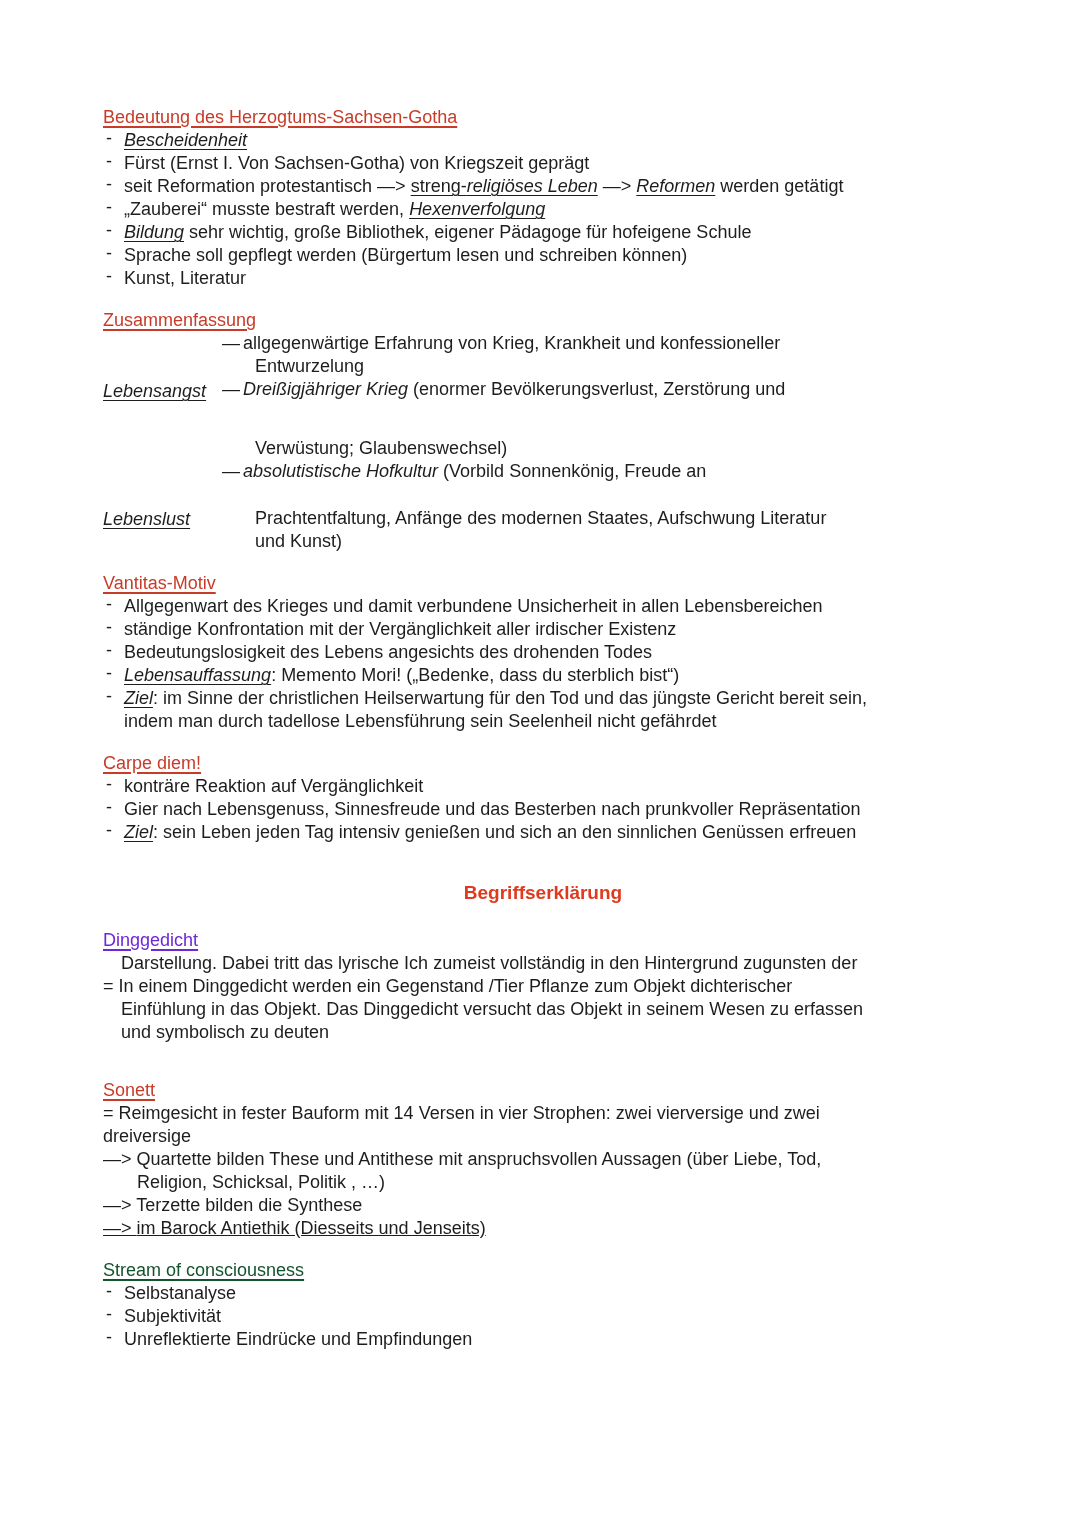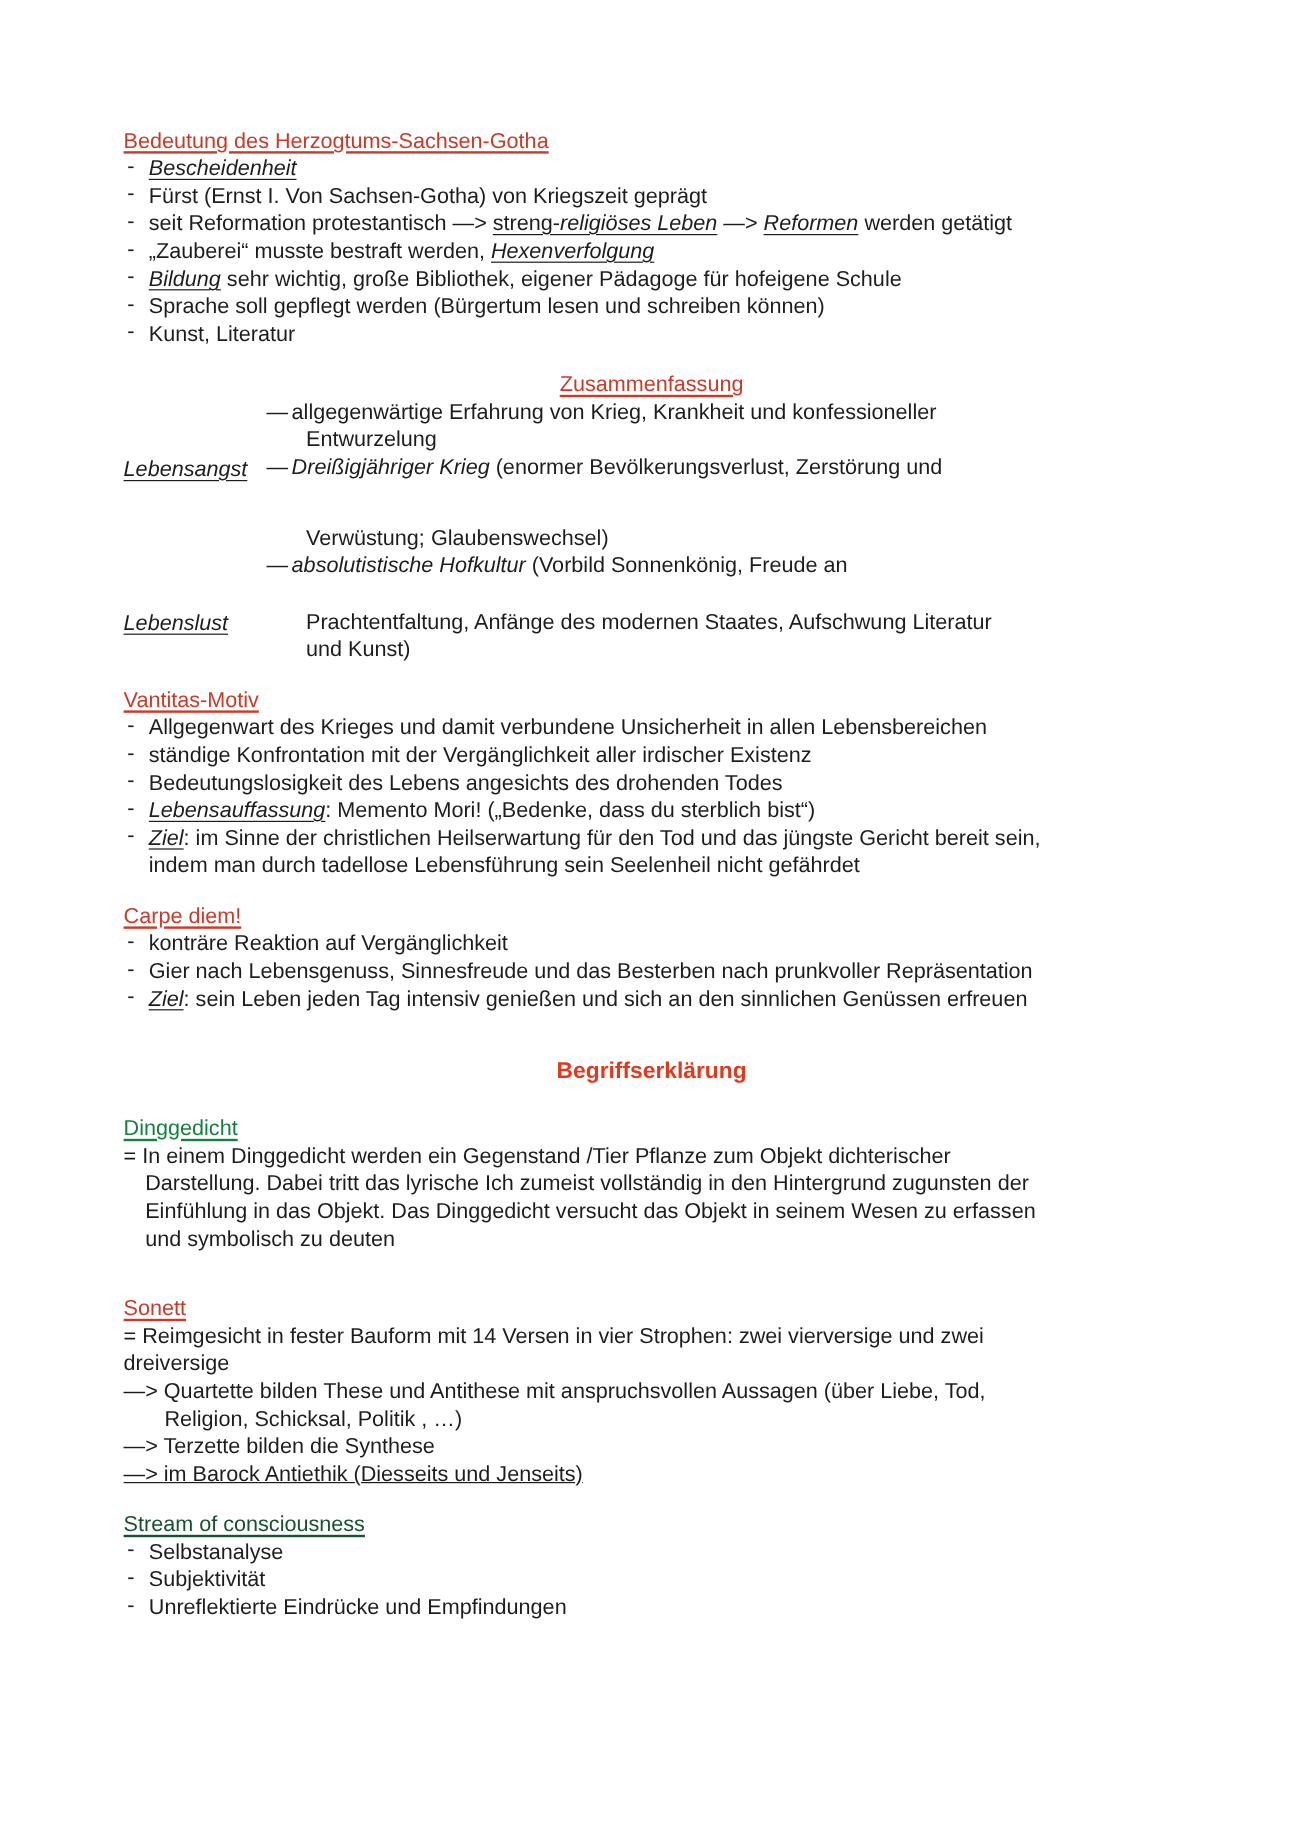--- a/index.html
+++ b/index.html
@@ -67,21 +67,21 @@
         <div class="sec-heading" style="color: rgb(200, 59, 40);">Bedeutung des Herzogtums-Sachsen-Gotha</div>
         <div class="doc-line" style="padding-left: 21px;"><span class="marker abs bullet" style="left: 3px;">-</span><span class="seg it ul">Bescheidenheit</span></div>
         <div class="doc-line" style="padding-left: 21px;"><span class="marker abs bullet" style="left: 3px;">-</span><span class="seg">Fürst (Ernst I. Von Sachsen-Gotha) von Kriegszeit geprägt</span></div>
         <div class="doc-line" style="padding-left: 21px;"><span class="marker abs bullet" style="left: 3px;">-</span><span class="seg">seit Reformation protestantisch —&gt; </span><span class="seg ul">streng-</span><span class="seg it ul">religiöses Leben</span><span class="seg"> —&gt; </span><span class="seg it ul">Reformen</span><span class="seg"> werden getätigt</span></div>
         <div class="doc-line" style="padding-left: 21px;"><span class="marker abs bullet" style="left: 3px;">-</span><span class="seg">„Zauberei“ musste bestraft werden, </span><span class="seg it ul">Hexenverfolgung</span></div>
         <div class="doc-line" style="padding-left: 21px;"><span class="marker abs bullet" style="left: 3px;">-</span><span class="seg it ul">Bildung</span><span class="seg"> sehr wichtig, große Bibliothek, eigener Pädagoge für hofeigene Schule</span></div>
         <div class="doc-line" style="padding-left: 21px;"><span class="marker abs bullet" style="left: 3px;">-</span><span class="seg">Sprache soll gepflegt werden (Bürgertum lesen und schreiben können)</span></div>
         <div class="doc-line" style="padding-left: 21px;"><span class="marker abs bullet" style="left: 3px;">-</span><span class="seg">Kunst, Literatur</span></div>
       </section>
       <section class="sec">
-        <div class="sec-heading" style="color: rgb(200, 59, 40); text-align: center;">Zusammenfassung</div>
+        <div class="sec-heading" style="color: rgb(200, 59, 40);">Zusammenfassung</div>
         <div class="doc-line" style="padding-left: 140px;"><span class="seg it ul hang-label">Lebensangst</span><span class="marker abs" style="left: 119px;">—</span><span class="seg">allgegenwärtige Erfahrung von Krieg, Krankheit und konfessioneller</span></div>
         <div class="doc-line" style="padding-left: 152px;"><span class="seg">Entwurzelung</span></div>
         <div class="doc-line" style="padding-left: 140px;"><span class="marker abs" style="left: 119px;">—</span><span class="seg it">Dreißigjähriger Krieg</span><span class="seg"> (enormer Bevölkerungsverlust, Zerstörung und</span></div>
         <div class="doc-line" style="padding-left: 152px; margin-top: 36px;"><span class="seg">Verwüstung; Glaubenswechsel)</span></div>
         <div class="doc-line" style="padding-left: 140px;"><span class="seg it ul hang-label">Lebenslust</span><span class="marker abs" style="left: 119px;">—</span><span class="seg it">absolutistische Hofkultur</span><span class="seg"> (Vorbild Sonnenkönig, Freude an</span></div>
         <div class="doc-line" style="padding-left: 152px; margin-top: 24px;"><span class="seg">Prachtentfaltung, Anfänge des modernen Staates, Aufschwung Literatur</span></div>
         <div class="doc-line" style="padding-left: 152px;"><span class="seg">und Kunst)</span></div>
       </section>
       <section class="sec">
         <div class="sec-heading" style="color: rgb(200, 59, 40);">Vantitas-Motiv</div>
@@ -93,23 +93,23 @@
         <div class="doc-line" style="padding-left: 21px;"><span class="seg">indem man durch tadellose Lebensführung sein Seelenheil nicht gefährdet</span></div>
       </section>
       <section class="sec">
         <div class="sec-heading" style="color: rgb(200, 59, 40);">Carpe diem!</div>
         <div class="doc-line" style="padding-left: 21px;"><span class="marker abs bullet" style="left: 3px;">-</span><span class="seg">konträre Reaktion auf Vergänglichkeit</span></div>
         <div class="doc-line" style="padding-left: 21px;"><span class="marker abs bullet" style="left: 3px;">-</span><span class="seg">Gier nach Lebensgenuss, Sinnesfreude und das Besterben nach prunkvoller Repräsentation</span></div>
         <div class="doc-line" style="padding-left: 21px;"><span class="marker abs bullet" style="left: 3px;">-</span><span class="seg it ul">Ziel</span><span class="seg">: sein Leben jeden Tag intensiv genießen und sich an den sinnlichen Genüssen erfreuen</span></div>
       </section>
       <div class="center-heading" style="color: rgb(223, 58, 30);">Begriffserklärung</div>
       <section class="sec">
-        <div class="sec-heading" style="color: #15803d;">Dinggedicht</div>
+        <div class="sec-heading" style="color: #6d28d9;">Dinggedicht</div>
+        <div class="doc-line" style="padding-left: 18px;"><span class="seg">Darstellung. Dabei tritt das lyrische Ich zumeist vollständig in den Hintergrund zugunsten der</span></div>
         <div class="doc-line" style="padding-left: 0px;"><span class="marker">= </span><span class="seg">In einem Dinggedicht werden ein Gegenstand /Tier Pflanze zum Objekt dichterischer</span></div>
-        <div class="doc-line" style="padding-left: 18px;"><span class="seg">Darstellung. Dabei tritt das lyrische Ich zumeist vollständig in den Hintergrund zugunsten der</span></div>
         <div class="doc-line" style="padding-left: 18px;"><span class="seg">Einfühlung in das Objekt. Das Dinggedicht versucht das Objekt in seinem Wesen zu erfassen</span></div>
         <div class="doc-line" style="padding-left: 18px;"><span class="seg">und symbolisch zu deuten</span></div>
       </section>
       <section class="sec">
         <div class="sec-heading" style="color: rgb(200, 59, 40); margin-top: 35px;">Sonett</div>
         <div class="doc-line" style="padding-left: 0px;"><span class="marker">= </span><span class="seg">Reimgesicht in fester Bauform mit 14 Versen in vier Strophen: zwei vierversige und zwei</span></div>
         <div class="doc-line" style="padding-left: 0px;"><span class="seg">dreiversige</span></div>
         <div class="doc-line" style="padding-left: 0px;"><span class="marker">—&gt; </span><span class="seg">Quartette bilden These und Antithese mit anspruchsvollen Aussagen (über Liebe, Tod,</span></div>
         <div class="doc-line" style="padding-left: 34px;"><span class="seg">Religion, Schicksal, Politik , …)</span></div>
         <div class="doc-line" style="padding-left: 0px;"><span class="marker">—&gt; </span><span class="seg">Terzette bilden die Synthese</span></div>

